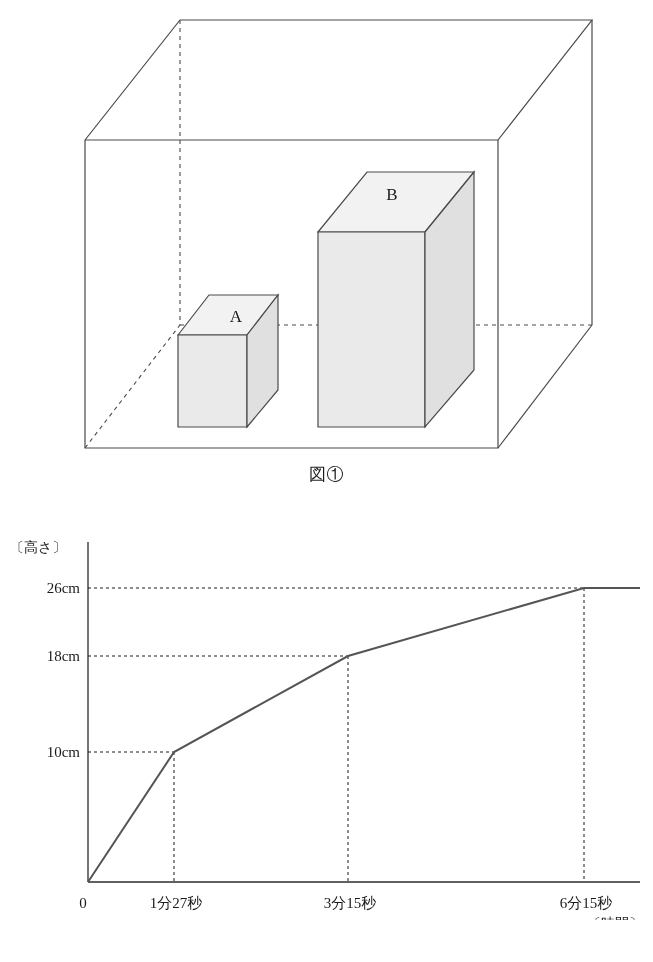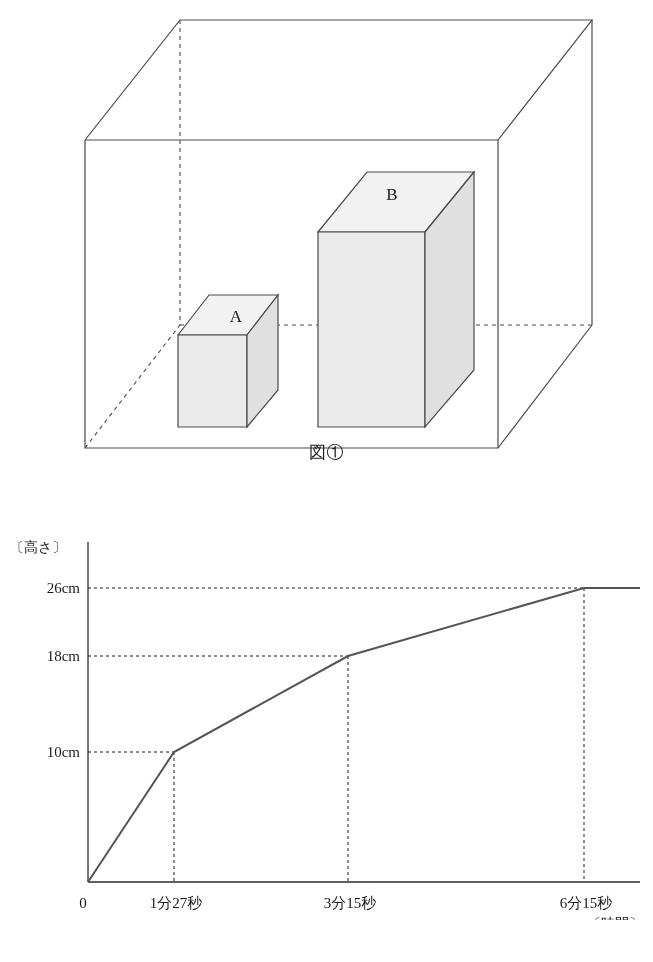--- a/index.html
+++ b/index.html
@@ -23,21 +23,21 @@
   #fig1-block { top: 0; height: 500px; }
   #fig2-block { top: 500px; height: 462px; }
 
   .fig-caption {
     position: absolute;
     width: 653px;
     text-align: center;
     font-size: 17px;
     letter-spacing: 0.5px;
   }
-  #fig1-caption { top: 441px; }
+  #fig1-caption { top: 463px; }
 
   svg { display: block; }
 
   .solid-line {
     stroke: #4a4a4a;
     stroke-width: 1.2;
     fill: none;
   }
   .dash-line {
     stroke: #4a4a4a;

